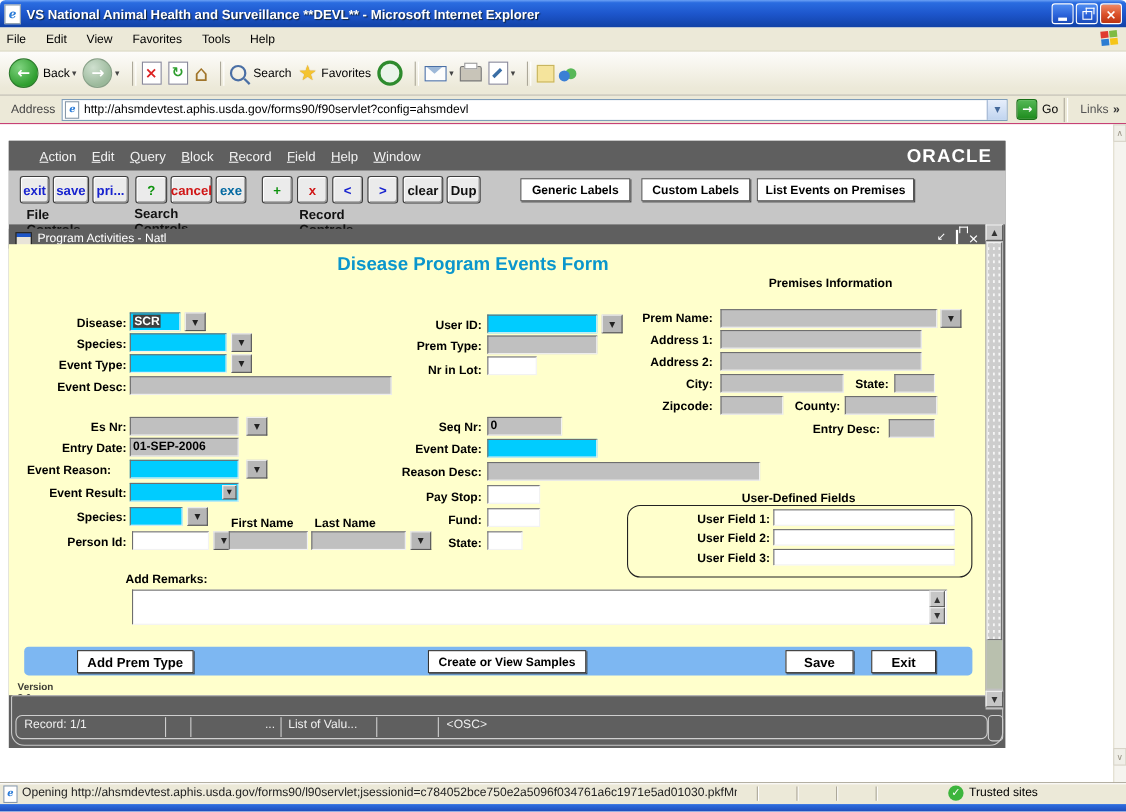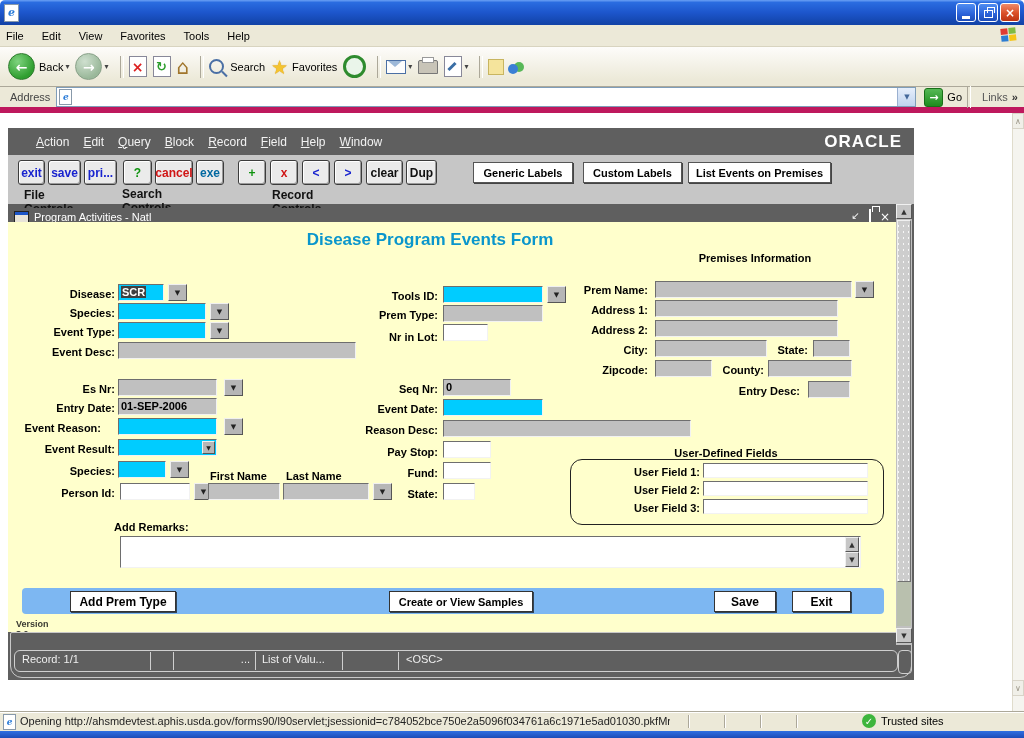--- a/index.html
+++ b/index.html
@@ -59,21 +59,21 @@
   .env::after{content:"";position:absolute;left:1px;top:0;border-left:7px solid transparent;border-right:7px solid transparent;border-top:6px solid #9db8d8;}
   .prn{position:relative;width:18px;height:12px;background:#c8c4b8;border:1px solid #777;border-radius:2px 2px 0 0;}
   .prn::after{content:"";position:absolute;left:3px;top:-4px;width:10px;height:4px;background:#fff;border:1px solid #999;}
   .pencil{position:absolute;width:10px;height:3px;background:#3a6ea5;transform:rotate(-45deg);left:2px;top:8px;}
   .note{width:14px;height:14px;background:#f5e49c;border:1px solid #c8b560;}
   .msgr{position:relative;width:10px;height:10px;border-radius:50%;background:#58b858;margin-left:4px;}
   .msgr::after{content:"";position:absolute;left:-6px;top:2px;width:10px;height:10px;border-radius:50%;background:#3a7fd5;}
 
   
   .abar{position:absolute;left:0;top:87px;width:1024px;height:26px;background:#ece9d8;
-    border-bottom:6px solid #be185d;display:flex;align-items:center;padding:0 4px;box-sizing:border-box;}
+    border-bottom:1px solid #be185d;display:flex;align-items:center;padding:0 4px;box-sizing:border-box;}
   .alabel{font-size:11px;color:#444;margin:0 6px;}
   .ainput{position:relative;flex:0 0 860px;height:20px;background:#fff;border:1px solid #7f9db9;
     display:flex;align-items:center;padding-left:2px;box-sizing:border-box;}
   .aurl{font-size:11px;margin-left:4px;white-space:nowrap;overflow:hidden;}
   .add{position:absolute;right:0;top:0;width:17px;height:18px;background:linear-gradient(180deg,#e6eefb,#c0d4ef);
     border-left:1px solid #9ab0d0;display:flex;align-items:center;justify-content:center;font-size:7px;color:#44689a;}
   .gobtn{display:flex;align-items:center;margin-left:8px;font-size:11px;gap:4px;}
   .goarrow{width:17px;height:17px;background:linear-gradient(180deg,#55b855,#1e8c1e);border:1px solid #187018;
     border-radius:3px;color:#fff;font-weight:bold;display:flex;align-items:center;justify-content:center;font-size:11px;}
   .links{display:flex;align-items:center;font-size:11px;color:#555;gap:4px;margin-left:6px;}
@@ -116,20 +116,21 @@
   .iesb-btn{position:absolute;left:1012px;width:12px;height:16px;background:#f0efe8;border:1px solid #d8d4c8;
     box-sizing:border-box;display:flex;align-items:center;justify-content:center;font-size:8px;color:#9a9587;}
 </style>
 </head>
 <body>
 
 <div class="screen">
 
   <div class="titlebar">
     <span class="pageico">e</span>
+    <span class="wtitle">VS National Animal Health and Surveillance **DEVL** - Microsoft Internet Explorer</span>
     <span class="winbtns">
       <span class="wb">
           <span class="minbar"></span>
         </span>
       <span class="wb">
           <span class="rest"></span>
         </span>
       <span class="wb close ico">×</span>
     </span>
   </div>
@@ -205,20 +206,21 @@
       </div>
     <div class="titem">
         <span class="msgr"></span>
       </div>
   </div>
 
   <div class="abar">
     <span class="alabel">Address</span>
     <div class="ainput">
       <span class="pageico" style="width:11px;height:14px;font-size:9px;">e</span>
+      <span class="aurl">http://ahsmdevtest.aphis.usda.gov/forms90/f90servlet?config=ahsmdevl</span>
       <span class="add ico">▼</span>
     </div>
     <div class="gobtn">
       <span class="goarrow ico">→</span>
       <span>Go</span>
     </div>
     <span class="vsep"></span>
     <div class="links">
       <span>Links</span>
       <span class="chev">»</span>
@@ -305,21 +307,21 @@
     <div class="fld cyan" style="left:118px;top:461px;width:48px;"></div>
     <div class="dd ico" style="left:170px;top:461px;">▼</div>
     <div class="fld wht" style="left:120px;top:483px;width:70px;"></div>
     <div class="dd ico" style="left:194px;top:483px;">▼</div>
     <div class="llbl" style="left:210px;top:470px;">First Name</div>
     <div class="llbl" style="left:286px;top:470px;">Last Name</div>
     <div class="fld gray" style="left:208px;top:483px;width:72px;"></div>
     <div class="fld gray" style="left:283px;top:483px;width:86px;"></div>
     <div class="dd ico" style="left:373px;top:483px;">▼</div>
 
-    <div class="lbl" style="left:360px;width:78px;top:290px;">Tools ID:</div>
+    <div class="lbl" style="left:360px;width:78px;top:290px;">User ID:</div>
     <div class="lbl" style="left:360px;width:78px;top:309px;">Prem Type:</div>
     <div class="lbl" style="left:360px;width:78px;top:331px;">Nr in Lot:</div>
     <div class="lbl" style="left:360px;width:78px;top:383px;">Seq Nr:</div>
     <div class="lbl" style="left:360px;width:78px;top:403px;">Event Date:</div>
     <div class="lbl" style="left:360px;width:78px;top:424px;">Reason Desc:</div>
     <div class="lbl" style="left:360px;width:78px;top:446px;">Pay Stop:</div>
     <div class="lbl" style="left:360px;width:78px;top:467px;">Fund:</div>
     <div class="lbl" style="left:360px;width:78px;top:488px;">State:</div>
 
     <div class="fld cyan" style="left:443px;top:286px;width:100px;"></div>

